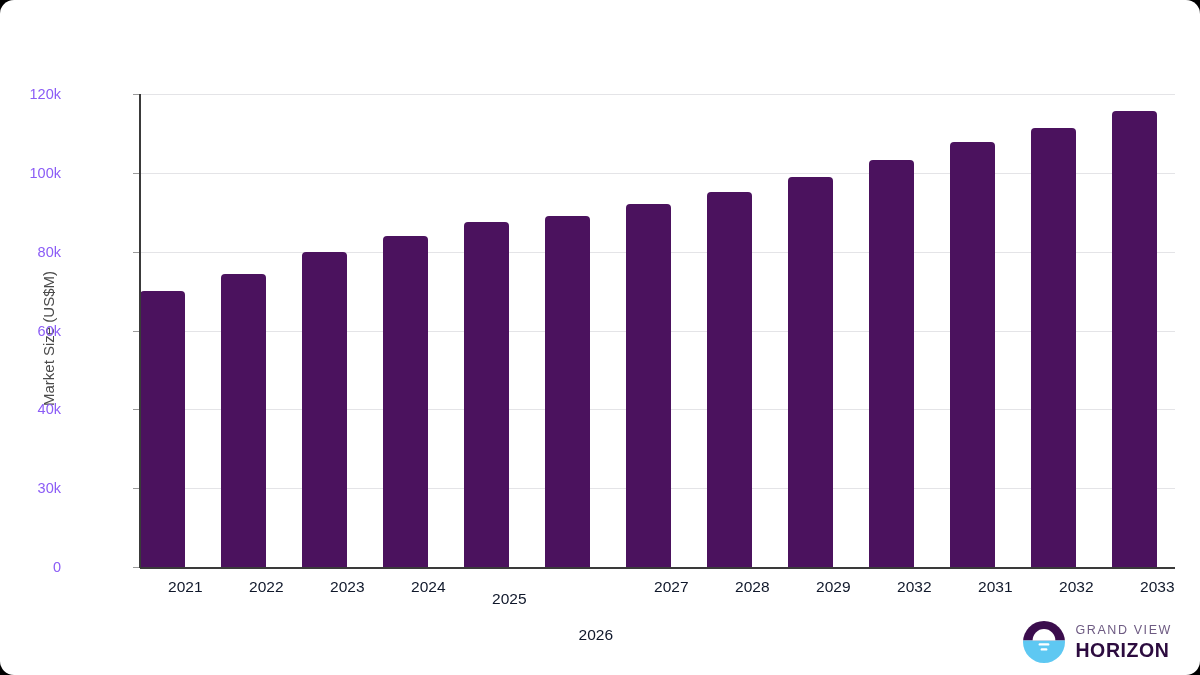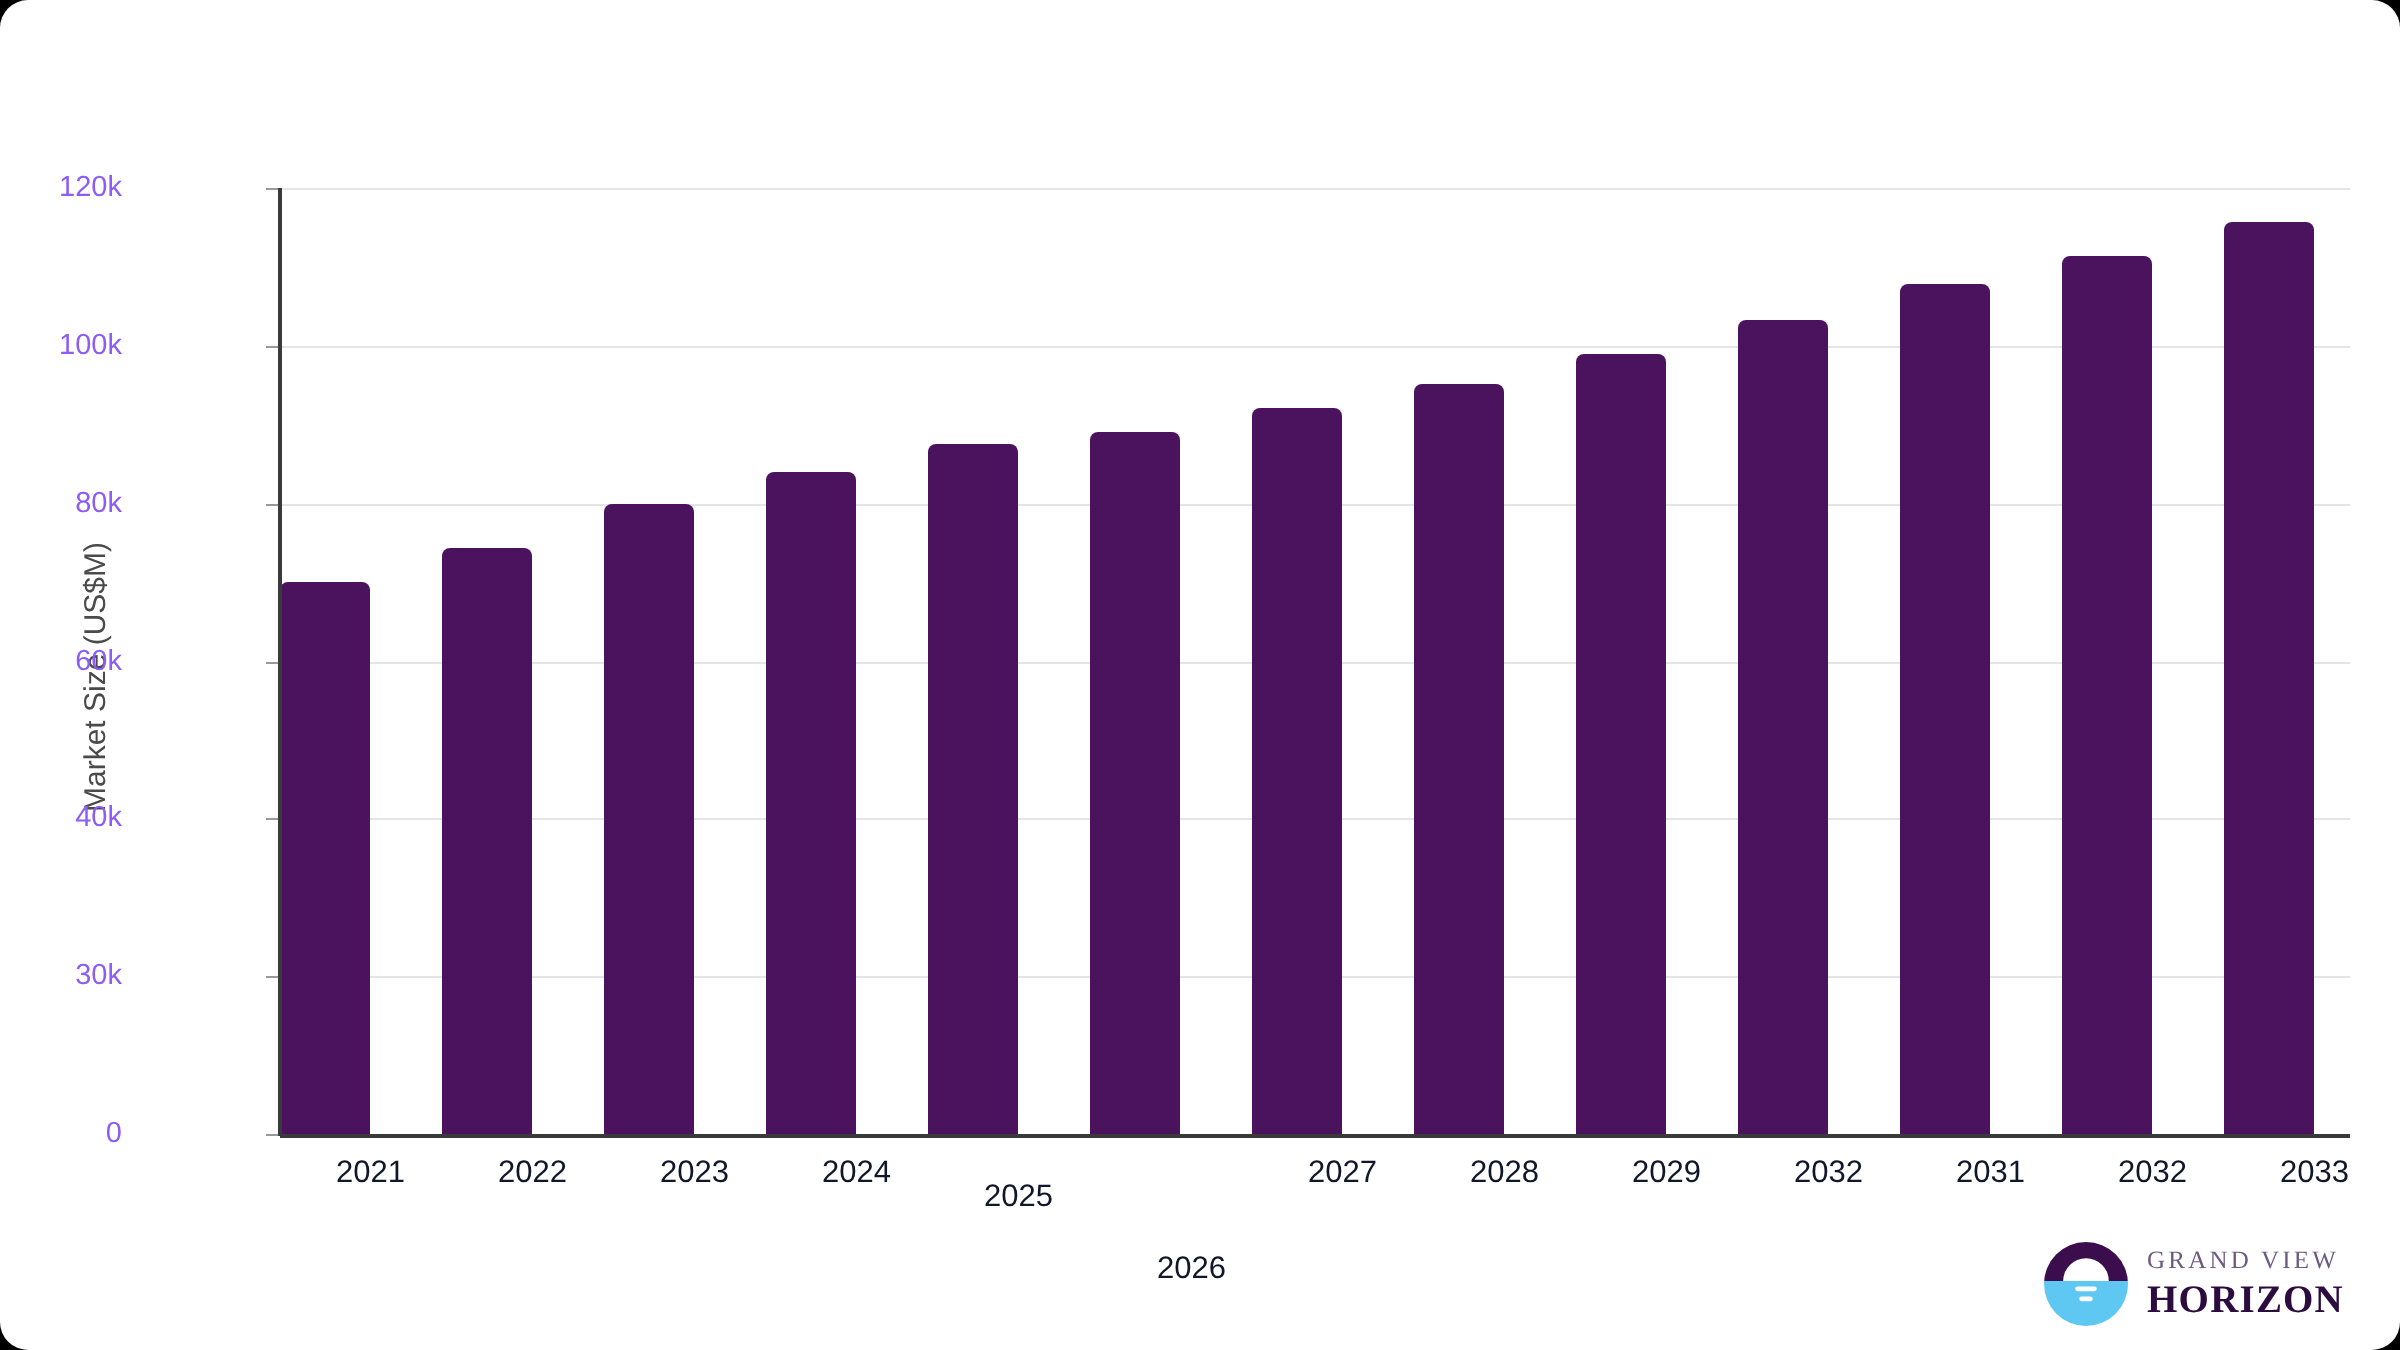--- a/index.html
+++ b/index.html
@@ -126,21 +126,20 @@
     white-space: nowrap;
   }
 
   #logo {
     position: absolute;
     right: 28px;
     top: 620px;
     display: flex;
     align-items: center;
     gap: 9px;
-    font-family: Liberation Serif, serif;
   }
   #logo-mark {
     width: 44px;
     height: 44px;
     flex: 0 0 44px;
   }
   #logo-text {
     display: flex;
     flex-direction: column;
     justify-content: center;

